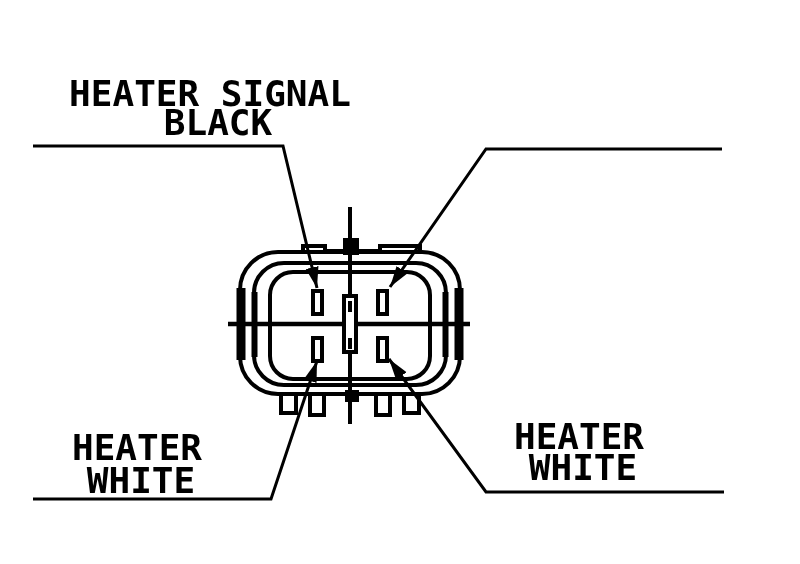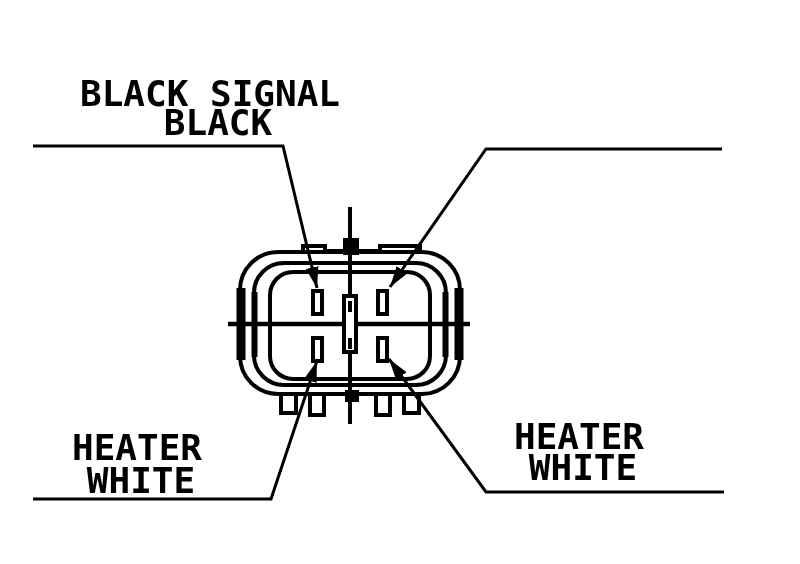--- a/index.html
+++ b/index.html
@@ -75,21 +75,21 @@
     </g>
 
     <g stroke="#000000" fill="none" stroke-width="3">
       <polyline points="33,146 283,146 317,288" marker-end="url(#arw)"></polyline>
       <polyline points="722,149 486,149 390,287" marker-end="url(#arw)"></polyline>
       <polyline points="33,499 271,499 317,361" marker-end="url(#arw)"></polyline>
       <polyline points="724,492 486,492 389,359" marker-end="url(#arw)"></polyline>
     </g>
   </svg>
 
-  <div class="lbl" style="left:210px; top:76px;">BLACK SIGNAL</div>
+  <div class="lbl" style="left:210px; top:76px;">HEATER SIGNAL</div>
   <div class="lbl" style="left:218px; top:105px;">BLACK</div>
 
 
   <div class="lbl" style="left:137px; top:430px;">HEATER</div>
   <div class="lbl" style="left:141px; top:463px;">WHITE</div>
 
   <div class="lbl" style="left:579px; top:419px;">HEATER</div>
   <div class="lbl" style="left:583px; top:450px;">WHITE</div>
 
 </div>

